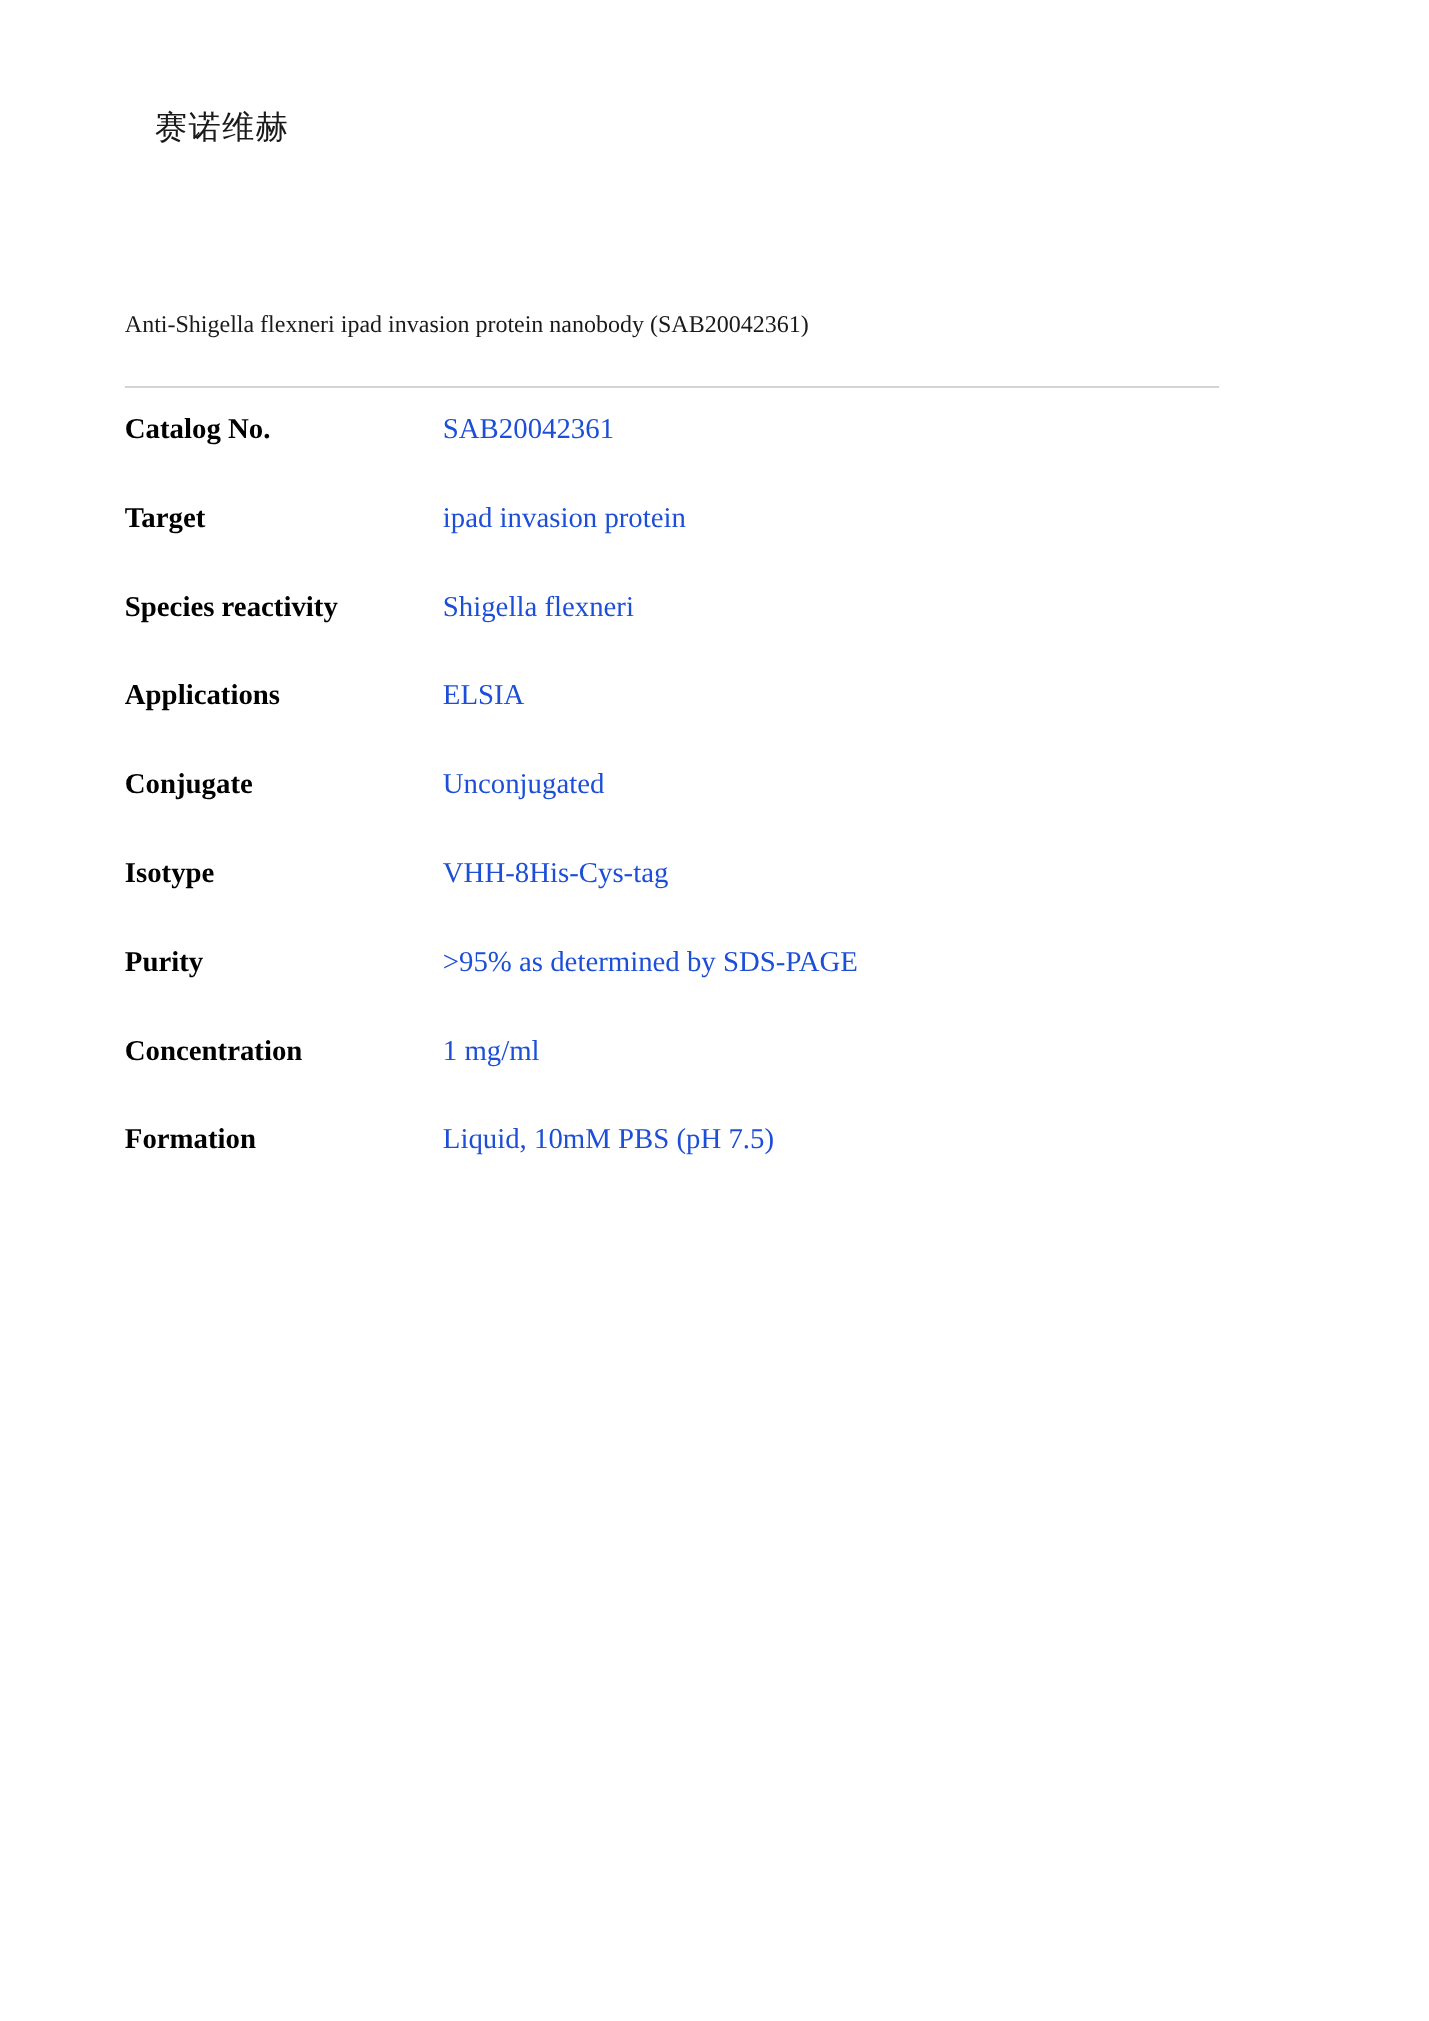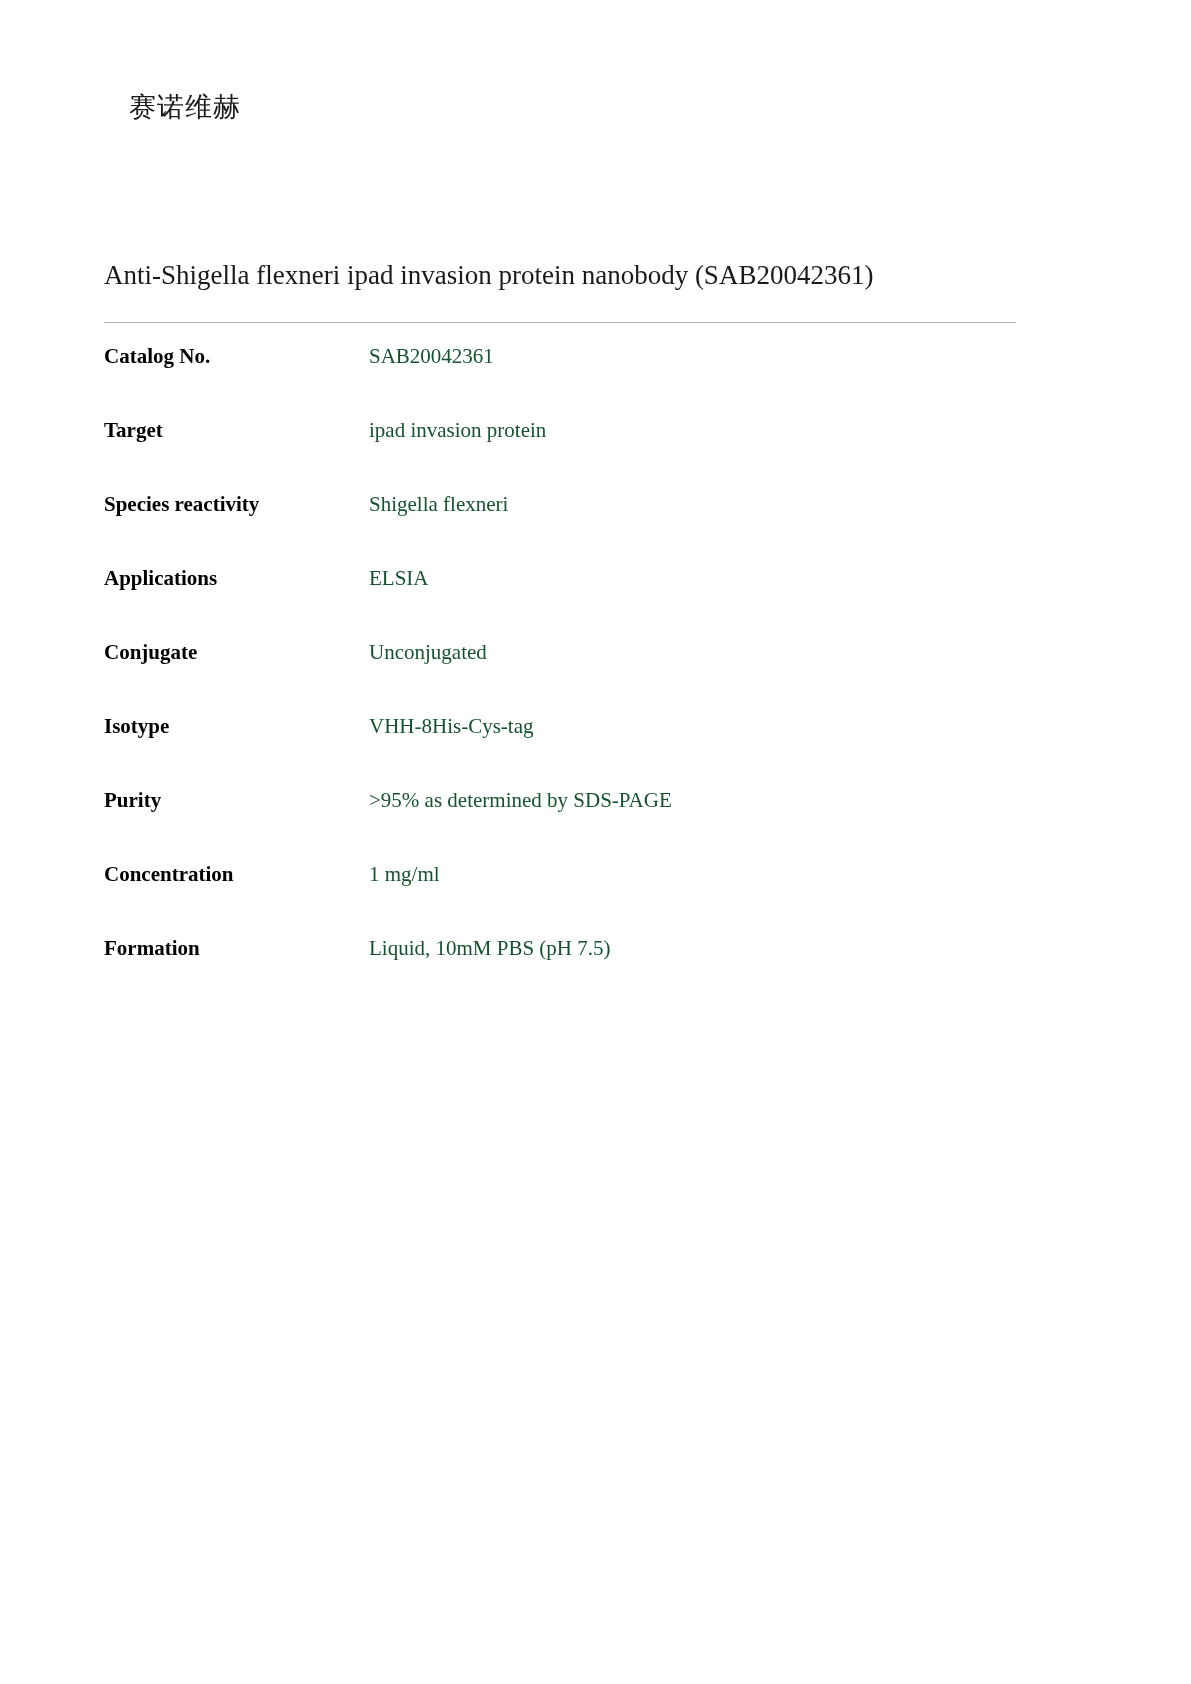--- a/index.html
+++ b/index.html
@@ -48,21 +48,21 @@
     margin-left: 25px;
   }
 
   
   .doc-title {
     position: absolute;
     left: 104px;
     top: 258px;
     width: 990px;
     font-family: "Liberation Serif", serif;
-    font-size: 27px;
+    font-size: 20px;
     font-weight: 400;
     color: #1a1a1a;
     line-height: 1.3;
   }
 
   .rule {
     position: absolute;
     left: 104px;
     top: 322px;
     width: 912px;
@@ -77,31 +77,31 @@
     top: 344px;
     width: 990px;
     border-collapse: collapse;
   }
   .spec-table tr {
     height: 74px;
   }
   .spec-table td {
     vertical-align: top;
     padding: 0;
-    font-size: 21px;
+    font-size: 24px;
     line-height: 1.2;
   }
   .spec-label {
     width: 265px;
     font-weight: bold;
     color: #000;
     white-space: nowrap;
   }
   .spec-value {
-    color: #14532d;
+    color: #1d4ed8;
     font-weight: 400;
   }
 </style>
 </head>
 <body>
 
 <div class="page">
 
   <div class="logo-block">
     <div class="logo-wordmark-cn">赛诺维赫</div>

